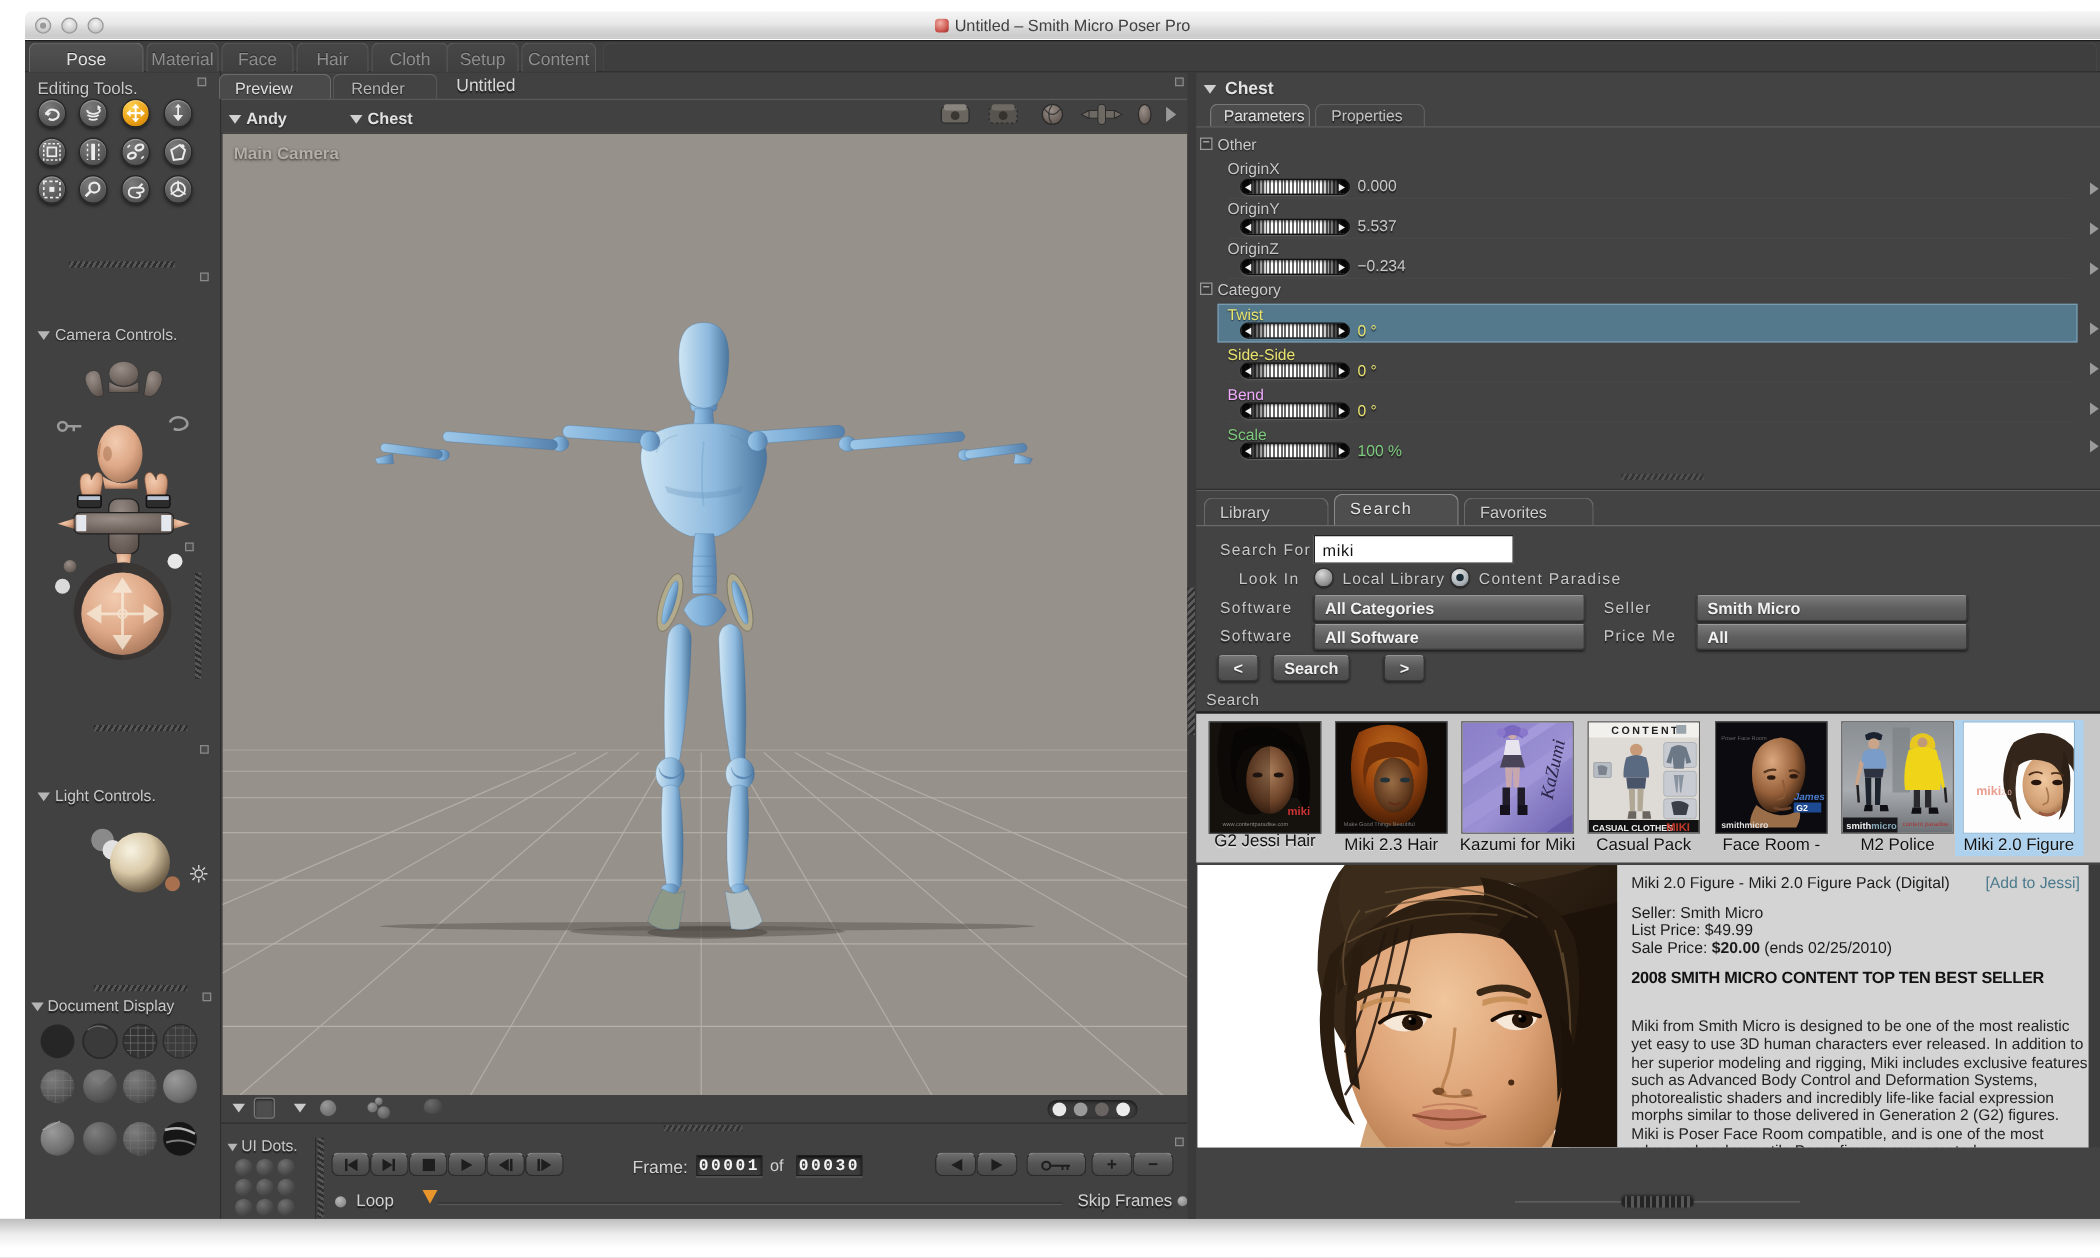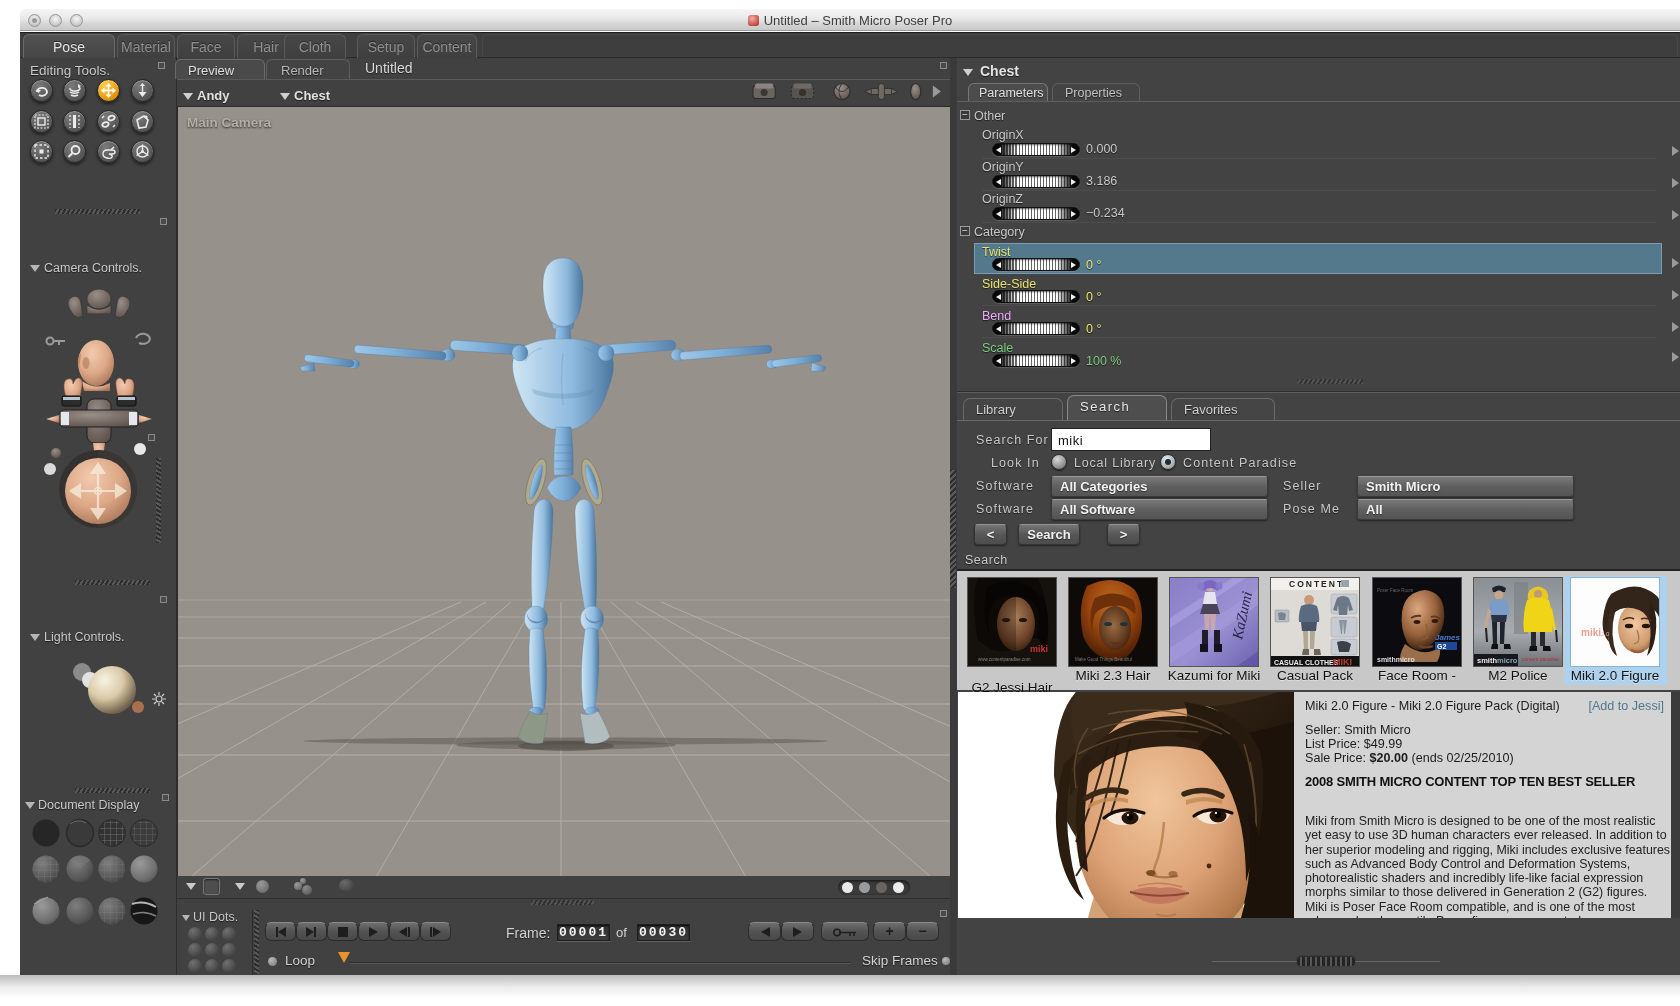--- a/index.html
+++ b/index.html
@@ -64,21 +64,21 @@
       <div class="tl" style="left:29px;"></div>
       <div class="tl" style="left:50px;"></div>
       <div id="titletext"><span style="display:inline-block;width:11px;height:11px;border-radius:3px;background:radial-gradient(circle at 38% 32%,#f2b0a8,#c9524a 65%,#8e2a24);vertical-align:-1px;margin-right:5px;"></span>Untitled – Smith Micro Poser Pro</div>
     </div>
     <div id="appbg"></div>
     <div id="tabbar">
       <div class="mtab on" style="left:3px;width:92px;">Pose</div>
       <div class="mtab" style="left:97px;width:58px;">Material</div>
       <div class="mtab" style="left:157px;width:58px;">Face</div>
       <div class="mtab" style="left:217px;width:58px;">Hair</div>
-      <div class="mtab" style="left:264px;width:62px;">Cloth</div>
+      <div class="mtab" style="left:277px;width:62px;">Cloth</div>
       <div class="mtab" style="left:337px;width:58px;">Setup</div>
       <div class="mtab" style="left:397px;width:60px;">Content</div>
       <div style="position:absolute;top:1px;left:462px;width:1196px;height:23px;border:1px solid #484848;border-bottom:none;border-radius:6px 6px 0 0;background:#3e3e3e;"></div>
     </div>
   </div>
   <div id="botshadow"></div>
 
   <div id="leftpanel" class="abs" style="left:20px;top:58px;width:157px;height:917px;background:#414141;border-right:1px solid #2e2e2e;text-decoration:underline;">
 
     <div class="plabel" style="position:absolute;left:10px;top:5px;font-size:13.5px;">Editing Tools.</div>
@@ -517,21 +517,21 @@
 
     <div class="abs" style="left:3px;top:52px;width:10px;height:10px;border:1px solid #9a9a9a;background:#3a3a3a;color:#ddd;font-size:10px;line-height:8px;text-align:center;">−</div>
     <div class="plabel" style="position:absolute;left:17px;top:51px;">Other</div>
 
     <div class="plabel" style="position:absolute;left:25px;top:70px;">OriginX</div>
     <div class="pslider" style="left:35px;top:85px;"></div>
     <div class="plabel" style="position:absolute;left:129px;top:84px;">0.000</div>
     <div class="sep" style="left:25px;top:100px;width:675px;"></div>
     <div class="plabel" style="position:absolute;left:25px;top:102px;">OriginY</div>
     <div class="pslider" style="left:35px;top:117px;"></div>
-    <div class="plabel" style="position:absolute;left:129px;top:116px;">3.186</div>
+    <div class="plabel" style="position:absolute;left:129px;top:116px;">5.537</div>
     <div class="sep" style="left:25px;top:132px;width:675px;"></div>
     <div class="plabel" style="position:absolute;left:25px;top:134px;">OriginZ</div>
     <div class="pslider" style="left:35px;top:149px;"></div>
     <div class="plabel" style="position:absolute;left:129px;top:148px;">−0.234</div>
     <div class="sep" style="left:25px;top:164px;width:675px;"></div>
 
     <div class="abs" style="left:3px;top:168px;width:10px;height:10px;border:1px solid #9a9a9a;background:#3a3a3a;color:#ddd;font-size:10px;line-height:8px;text-align:center;">−</div>
     <div class="plabel" style="position:absolute;left:17px;top:167px;">Category</div>
 
     <div class="abs" style="left:17px;top:185px;width:688px;height:31px;background:#54788c;border:1px solid #7b9cb0;"></div>
@@ -577,21 +577,21 @@
         <div style="position:absolute;left:4px;top:4px;width:6px;height:6px;border-radius:50%;background:#1a2c36;"></div>
       </div>
     <div class="plabel" style="position:absolute;left:226px;top:398px;letter-spacing:1.1px;">Content Paradise</div>
 
     <div class="plabel" style="position:absolute;left:19px;top:421px;letter-spacing:1.1px;">Software</div>
     <div class="dbtn" style="left:94px;top:418px;width:217px;">All Categories</div>
     <div class="plabel" style="position:absolute;left:326px;top:421px;letter-spacing:1.1px;">Seller</div>
     <div class="dbtn" style="left:400px;top:418px;width:217px;">Smith Micro</div>
     <div class="plabel" style="position:absolute;left:19px;top:444px;letter-spacing:1.1px;">Software</div>
     <div class="dbtn" style="left:94px;top:441px;width:217px;">All Software</div>
-    <div class="plabel" style="position:absolute;left:326px;top:444px;letter-spacing:1.1px;">Pose Me</div>
+    <div class="plabel" style="position:absolute;left:326px;top:444px;letter-spacing:1.1px;">Price Me</div>
     <div class="dbtn" style="left:400px;top:441px;width:217px;">All</div>
 
     <div class="sbtn" style="left:17px;top:466px;width:33px;">&lt;</div>
     <div class="sbtn" style="left:61px;top:466px;width:62px;">Search</div>
     <div class="sbtn" style="left:150px;top:466px;width:33px;">&gt;</div>
     <div class="plabel" style="position:absolute;left:8px;top:495px;letter-spacing:0.5px;">Search</div>
 
     <div class="abs" style="left:0;top:511px;width:723px;height:2px;background:#222;"></div>
     <div class="abs" style="left:0;top:513px;width:723px;height:119px;background:#c8c8c8;">
       <div class="abs" style="left:607px;top:5px;width:103px;height:109px;background:#aed2ee;"></div>
@@ -612,21 +612,21 @@
           <path d="M20 8 q30 -12 48 6 q6 10 4 22 q-4 -14 -14 -16 q-22 -6 -32 4 q-8 12 -4 34 q-10 -24 -2 -50z" fill="#070605"></path>
           <path d="M64 16 q10 18 6 44 l8 14 q6 -40 -4 -56z" fill="#070605"></path>
           <ellipse cx="38" cy="42" rx="4" ry="2" fill="#241812"></ellipse>
           <ellipse cx="55" cy="42" rx="4" ry="2" fill="#241812"></ellipse>
 
           <rect width="90" height="90" fill="#0e0a06" opacity="0.22"></rect>
           <text x="62" y="74" font-size="9" fill="#c33" font-family="Liberation Sans" font-weight="bold">miki</text>
           <text x="10" y="83" font-size="4.5" fill="#888" font-family="Liberation Sans">www.contentparadise.com</text>
         </svg>
       </div>
-      <div class="tlabel" style="left:0px;top:109px;">G2 Jessi Hair</div>
+      <div class="tlabel" style="left:0px;top:94px;">G2 Jessi Hair</div>
 
       <div class="thumb" style="left:111px;overflow:hidden;background:#0c0a08;">
         <svg width="90" height="90">
           <defs>
               <radialGradient id="fl2" cx="45%" cy="45%" r="70%">
                 <stop offset="0" stop-color="#c08857"></stop>
                 <stop offset="70%" stop-color="#6e4020"></stop>
                 <stop offset="100%" stop-color="#2a1608"></stop>
               </radialGradient>
           <radialGradient id="hair2" cx="50%" cy="30%" r="75%">

